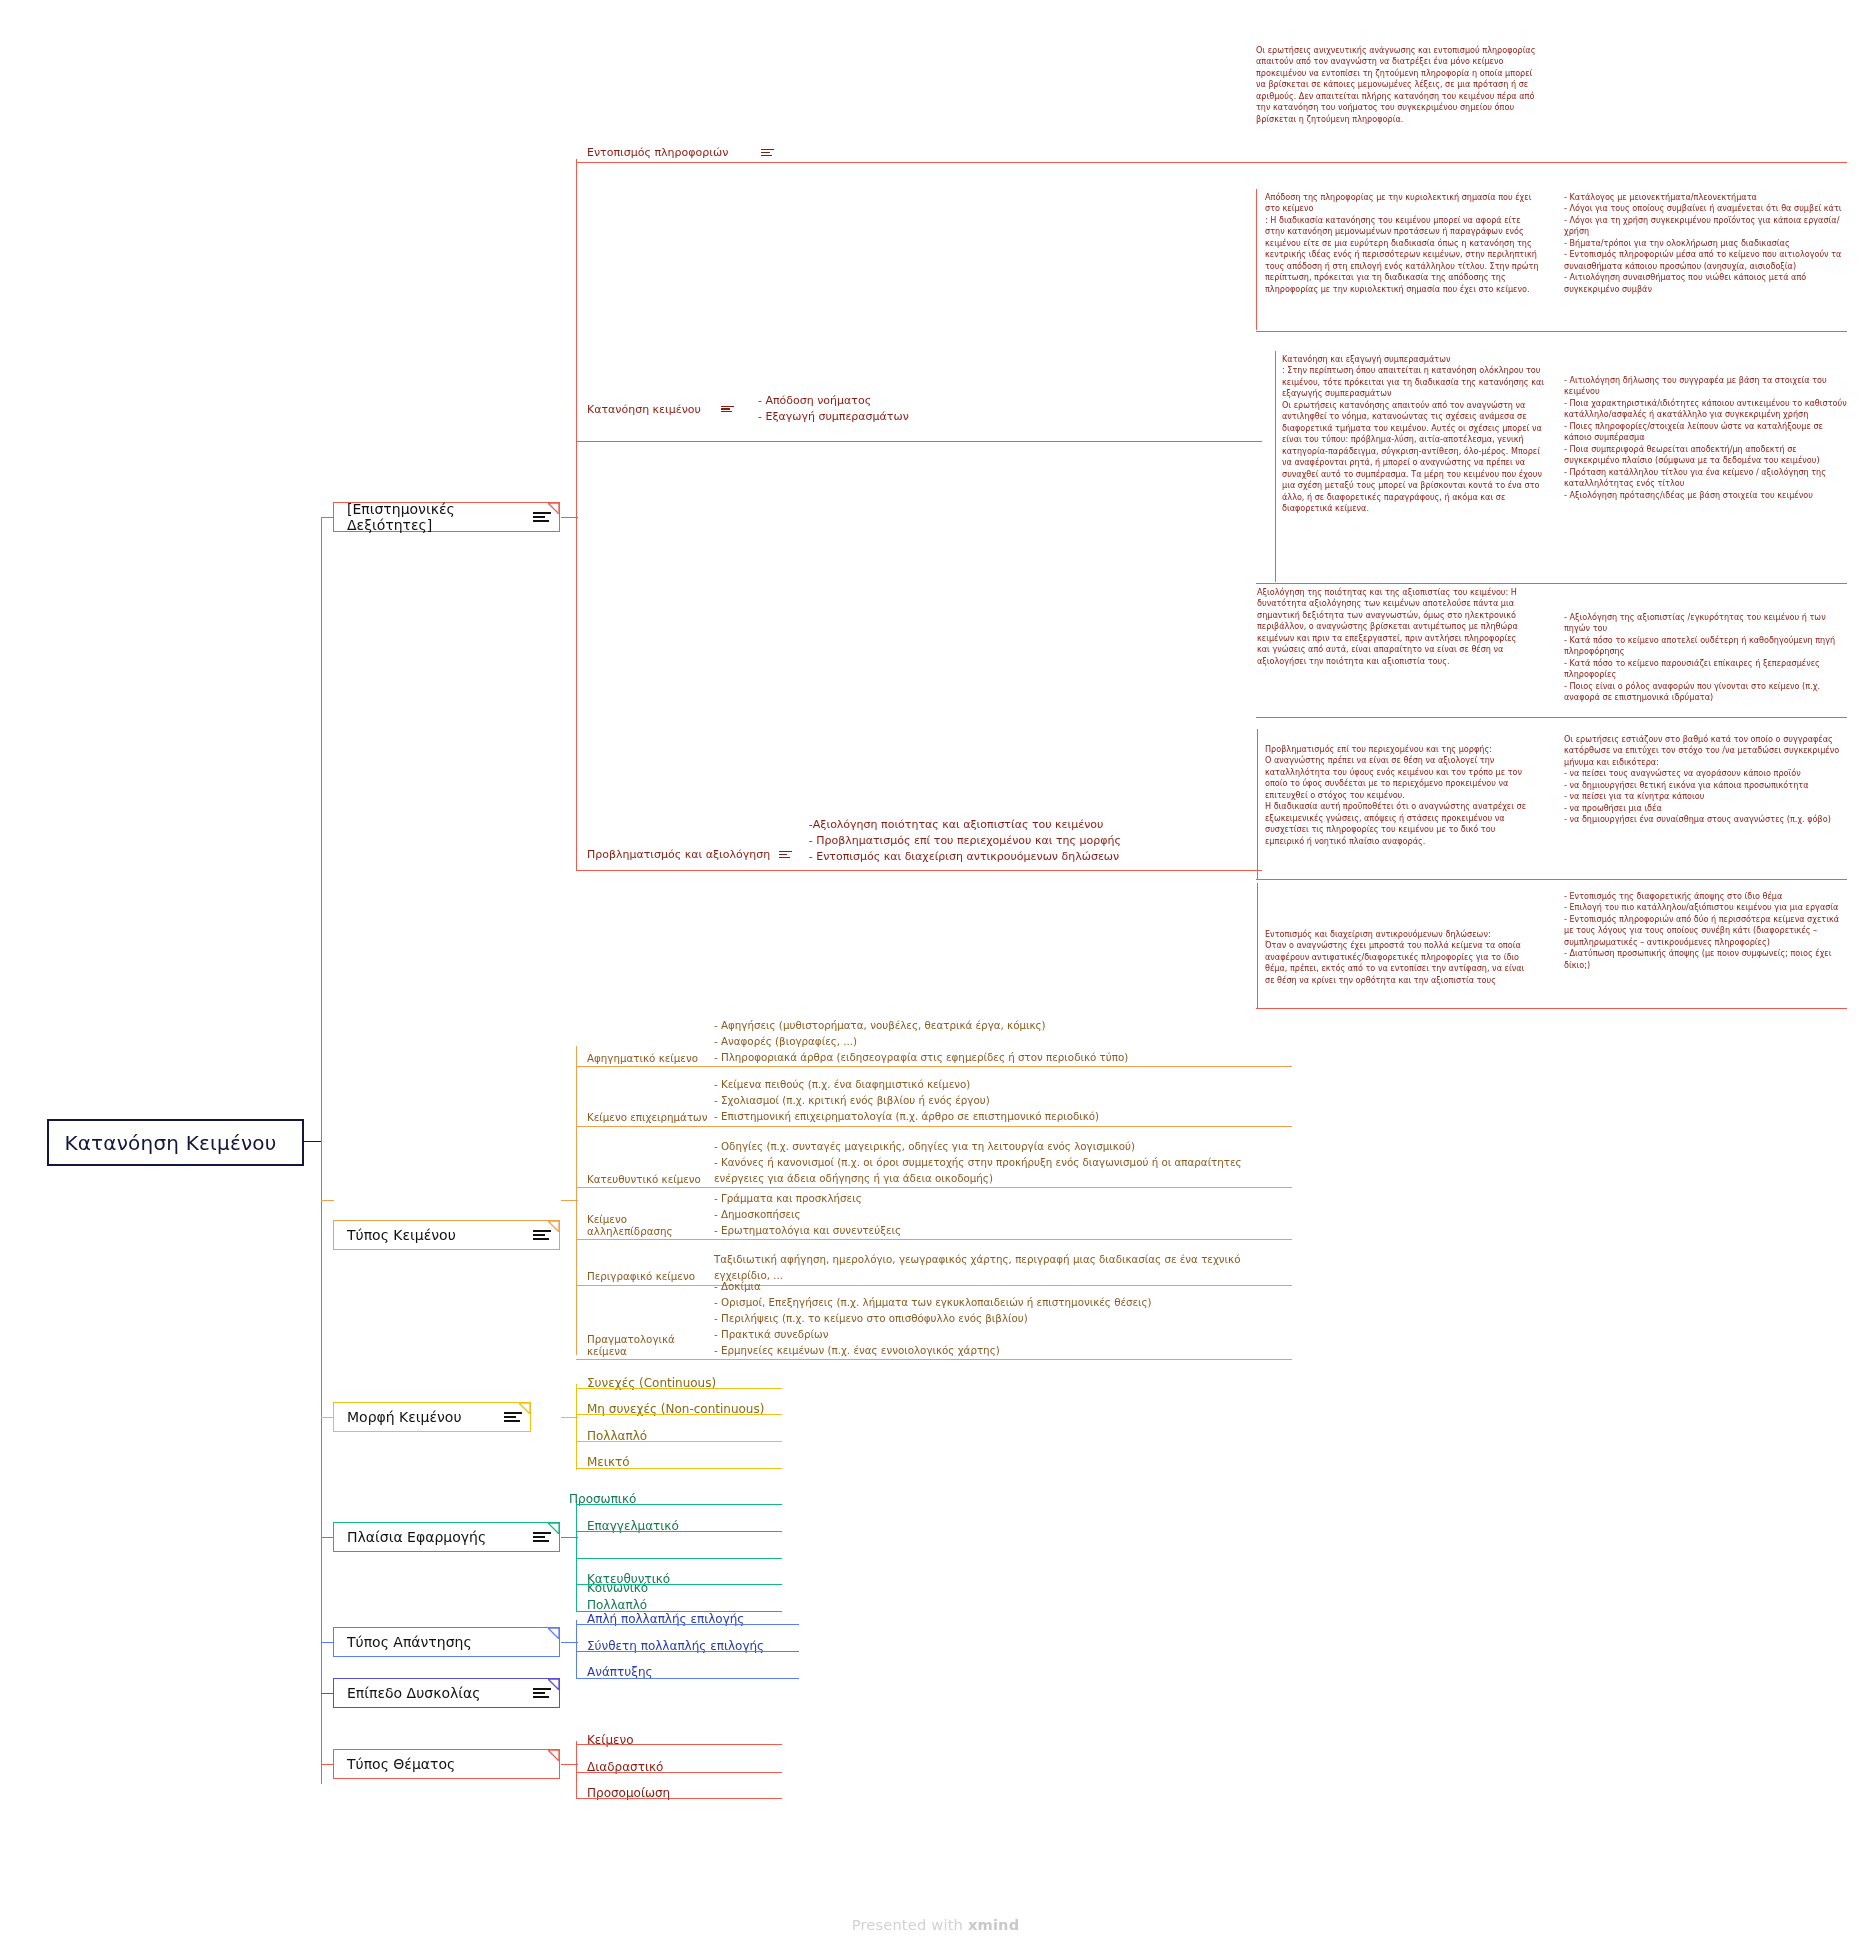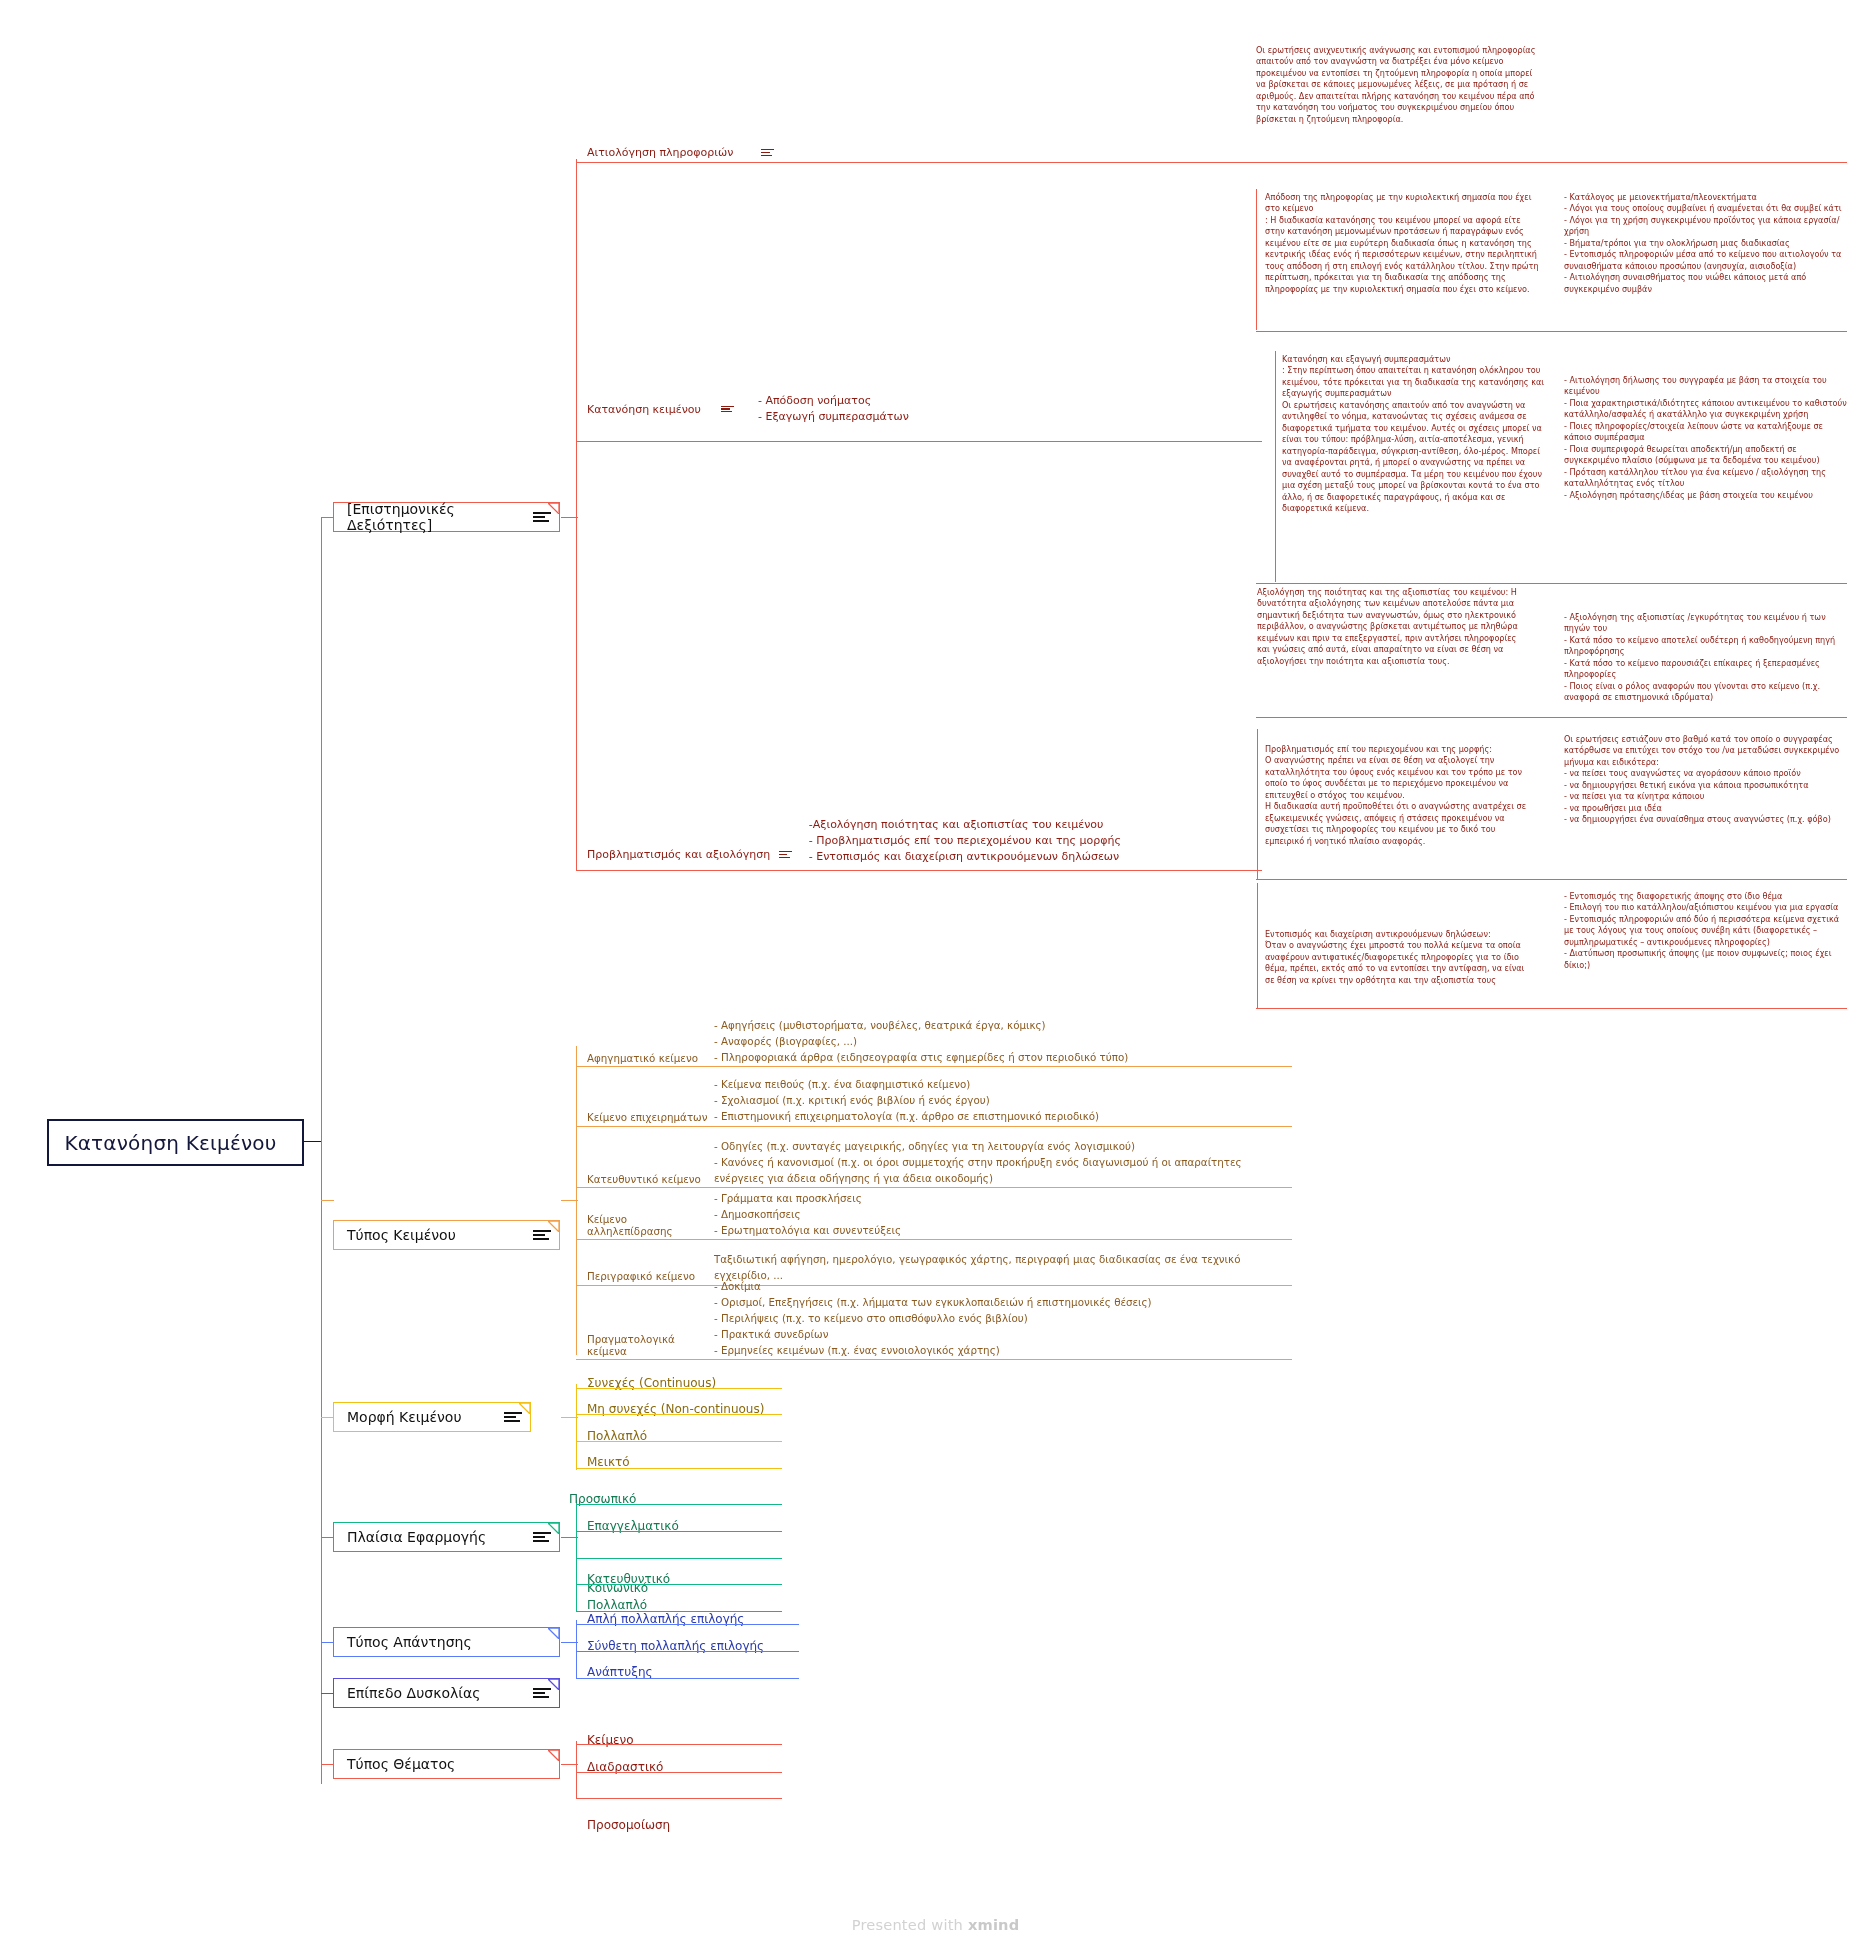--- a/index.html
+++ b/index.html
@@ -214,21 +214,21 @@
       <svg width="11" height="11" viewBox="0 0 26 26">
           <path d="M0 0 L26 26 L26 0 Z" fill="#ffffff" stroke="#ef5b4c" stroke-width="3"></path>
         </svg>
     </span>
   </div>
 
   <div class="ln h" style="left:561px; top:517px; width:17px;"></div>
   <div class="ln v" style="left:576px; top:159px; height:711px;"></div>
 
   <div class="row" style="left:581px; top:142px; width:240px; height:20.6px;">
-    <span class="ttl">Αιτιολόγηση πληροφοριών</span>
+    <span class="ttl">Εντοπισμός πληροφοριών</span>
     <span class="noteicon sm dark" style="margin-left:auto; margin-right:47px;">
         <i></i>
         <i></i>
         <i></i>
       </span>
   </div>
   <div class="uline" style="left:576px; top:162px; width:849px; background:#ef5b4c;"></div>
 
   <div class="row" style="left:581px; top:396px; width:471px; height:26px;">
     <span class="ttl">Κατανόηση κειμένου</span>
@@ -434,21 +434,21 @@
   <div class="leaf" style="left:581px; top:1729px; width:206px; height:22px; color:#8b1a10;">
     <span>Κείμενο</span>
   </div>
   <div class="uline" style="left:576px; top:1744px; width:206px; background:#ef5b4c;"></div>
 
   <div class="leaf" style="left:581px; top:1756px; width:206px; height:22px; color:#8b1a10;">
     <span>Διαδραστικό</span>
   </div>
   <div class="uline" style="left:576px; top:1772px; width:206px; background:#ef5b4c;"></div>
 
-  <div class="leaf" style="left:581px; top:1782px; width:206px; height:22px; color:#8b1a10;margin-top:32px;">
+  <div class="leaf" style="left:581px; top:1782px; width:206px; height:22px; color:#8b1a10;">
     <span>Προσομοίωση</span>
   </div>
   <div class="uline" style="left:576px; top:1798px; width:206px; background:#ef5b4c;"></div>
 
   <div id="footer">
     <span>Presented with </span><b>xmind</b>
   </div>
 
 </div>
 

